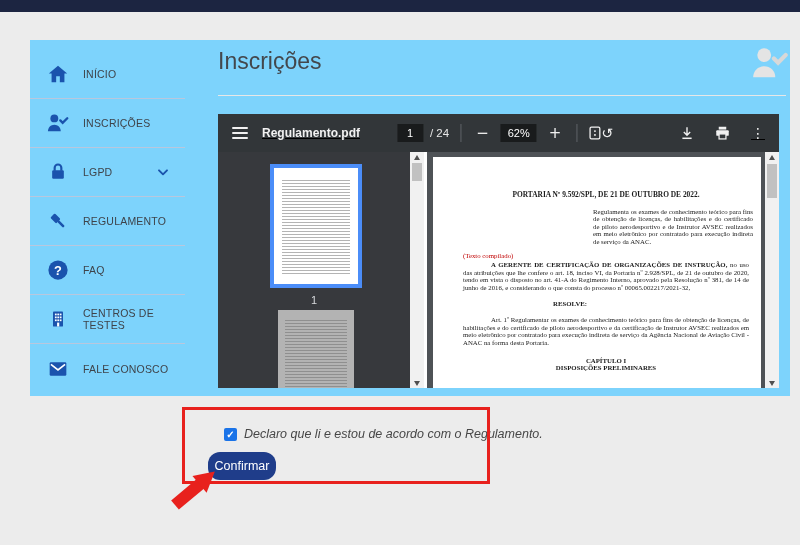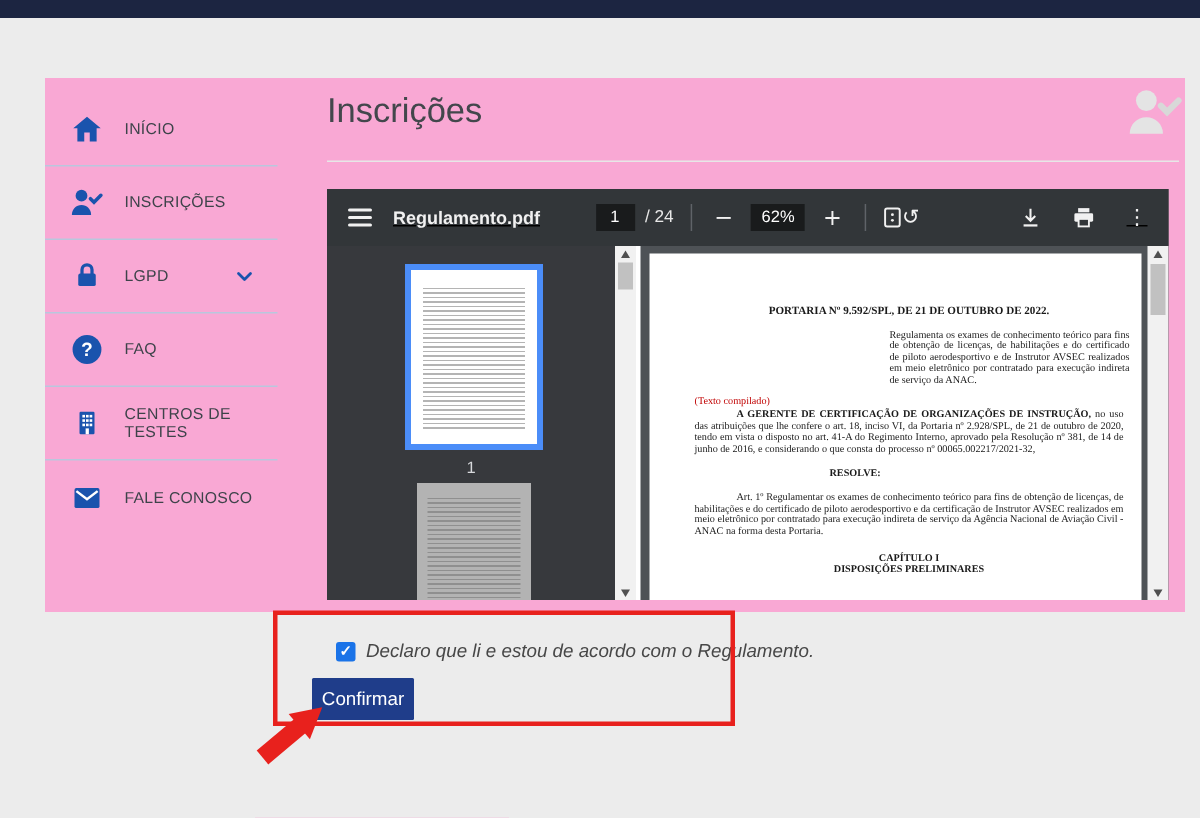--- a/index.html
+++ b/index.html
@@ -3,21 +3,21 @@
 <meta charset="utf-8">
 <style>
   * { margin:0; padding:0; box-sizing:border-box; }
   body { font-family:"Liberation Sans", sans-serif; background:#ececec; }
   #screen { position:relative; width:800px; height:545px; background:#ececec; overflow:hidden; }
 
   
   .topbar { position:absolute; left:0; top:0; width:800px; height:12px; background:#1c2541; }
 
   
-  .card { position:absolute; left:30px; top:52px; width:760px; height:356px; background:#f9a8d4; }
+  .card { position:absolute; left:30px; top:40px; width:760px; height:356px; background:#7dd3fc; }
 
   
   .sidebar { position:absolute; left:0; top:0; width:155px; padding-top:10px; }
   .sb-item { display:flex; align-items:center; height:49px; padding-left:15px;
              border-bottom:1px solid #b9c7dd; cursor:pointer; }
   .sb-item:last-child { border-bottom:none; }
   .sb-ico { width:26px; display:flex; justify-content:center; margin-right:12px; flex:0 0 26px; }
   .sb-label { font-size:10.5px; font-weight:500; color:#3e434a; letter-spacing:.2px; }
   .sb-chevron { margin-left:auto; margin-right:14px; display:flex; }
 
@@ -85,21 +85,21 @@
   .doc-art { text-indent:28px; margin-bottom:10px; }
   .doc-chapter { text-align:center; font-weight:700; }
 
   
   .consent-check { position:absolute; left:224px; top:428px; width:13px; height:13px;
                    background:#1a73e8; border-radius:2px; cursor:pointer;
                    display:flex; align-items:center; justify-content:center; }
   .consent-check::after { content:"✓"; color:#fff; font-size:10px; font-weight:700; line-height:1; }
   .consent-label { position:absolute; left:244px; top:427px; font-style:italic; font-size:12.5px; color:#474747; }
   .confirm-btn { position:absolute; left:208px; top:452px; width:68px; height:28px;
-                 background:#1f3d8a; color:#ffffff; border:none; border-radius:1px;
+                 background:#1f3d8a; color:#ffffff; border:none; border-radius:12px;
                  font-size:12.5px; font-family:"Liberation Sans", sans-serif; cursor:pointer; }
 
   
   .annot-rect { position:absolute; left:182px; top:407px; width:308px; height:77px;
                 border:3px solid #e8211d; z-index:40; pointer-events:none; }
   .annot-arrow { position:absolute; left:175px; top:494px; width:52px; height:22px;
                  transform:rotate(-40deg); transform-origin:left center; z-index:50; pointer-events:none; }
   .annot-arrow .shaft { position:absolute; left:0; top:5px; width:33px; height:12px; background:#e8211d; }
   .annot-arrow .head { position:absolute; left:32px; top:0; width:0; height:0;
                        border-left:20px solid #e8211d; border-top:11px solid transparent; border-bottom:11px solid transparent; }
@@ -138,20 +138,31 @@
               <rect x="5" y="10" width="14" height="10" rx="1.5"></rect>
               <path d="M8 10.5V7a4 4 0 0 1 8 0v3.5" stroke="#1a53ad" stroke-width="2.6" fill="none"></path>
             </svg>
         </span>
         <span class="sb-label">LGPD</span>
         <span class="sb-chevron">
           <svg width="16" height="16" viewBox="0 0 24 24">
               <path d="M6 9.5l6 6 6-6" stroke="#1a53ad" stroke-width="2.8" fill="none" stroke-linecap="round" stroke-linejoin="round"></path>
             </svg>
         </span>
+      </div>
+      <div class="sb-item">
+        <span class="sb-ico">
+          <svg width="22" height="22" viewBox="0 0 24 24" fill="#1a53ad">
+              <g transform="rotate(-45 12 12)">
+                <rect x="8.6" y="3.5" width="6.8" height="9" rx="1.2"></rect>
+                <rect x="10.6" y="12.2" width="2.8" height="9" rx="1.2"></rect>
+              </g>
+            </svg>
+        </span>
+        <span class="sb-label">REGULAMENTO</span>
       </div>
       <div class="sb-item">
         <span class="sb-ico">
           <svg width="22" height="22" viewBox="0 0 24 24">
               <circle cx="12" cy="12" r="10.5" fill="#1a53ad"></circle>
               <text x="12" y="17" text-anchor="middle" font-size="14" font-weight="bold" fill="#ffffff" font-family="Liberation Sans, sans-serif">?</text>
             </svg>
         </span>
         <span class="sb-label">FAQ</span>
       </div>

